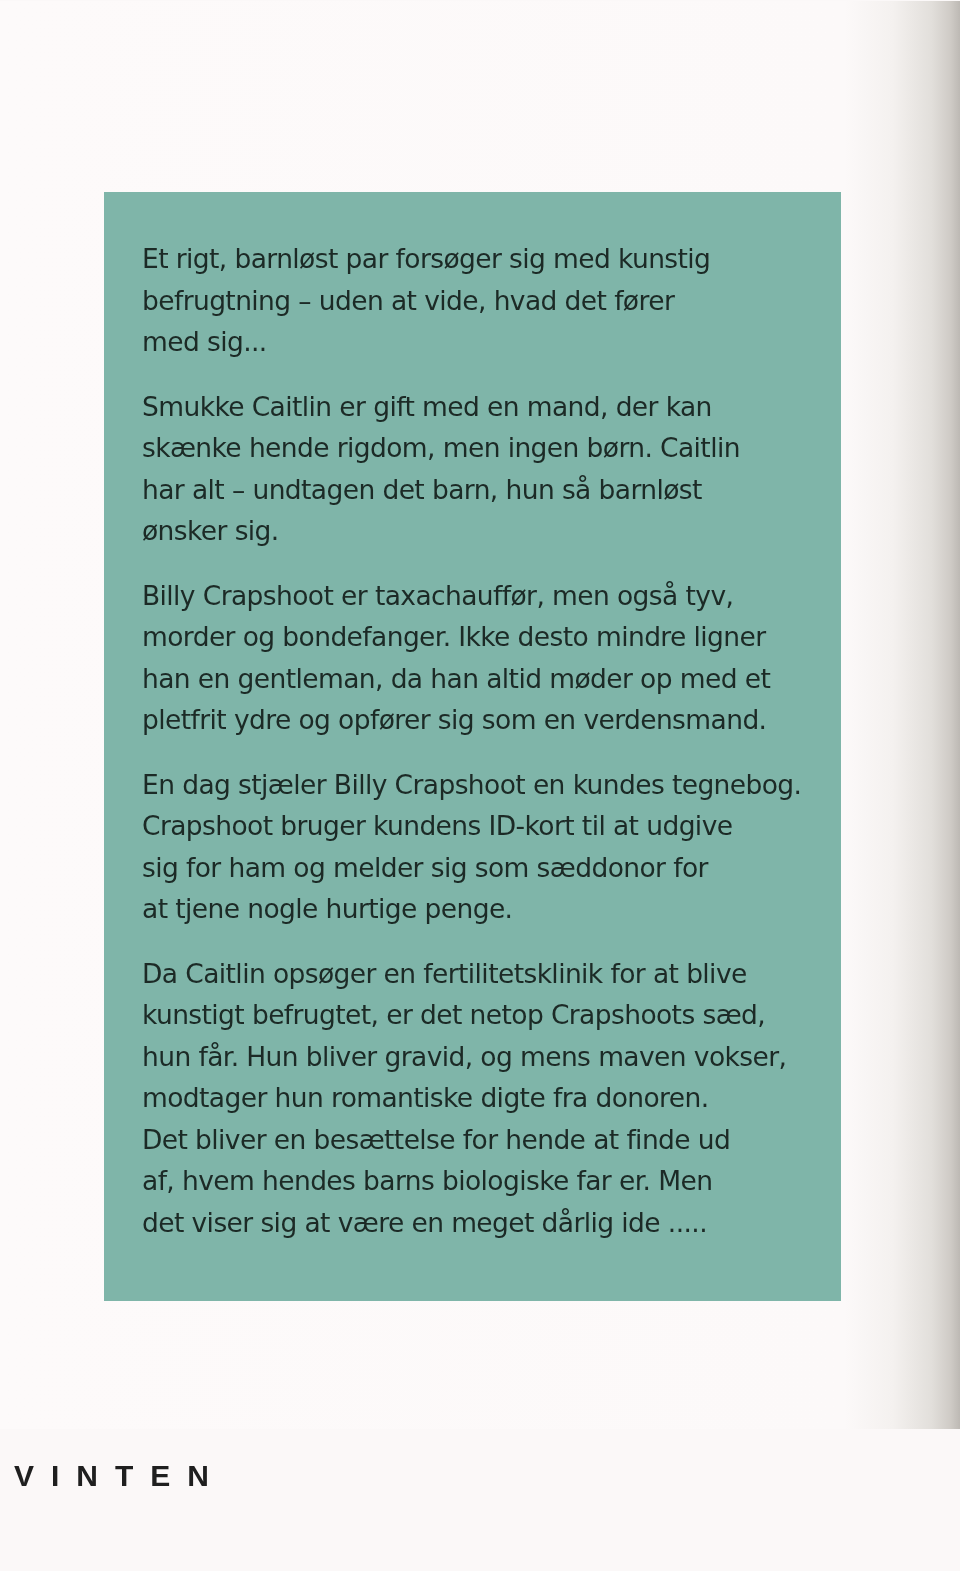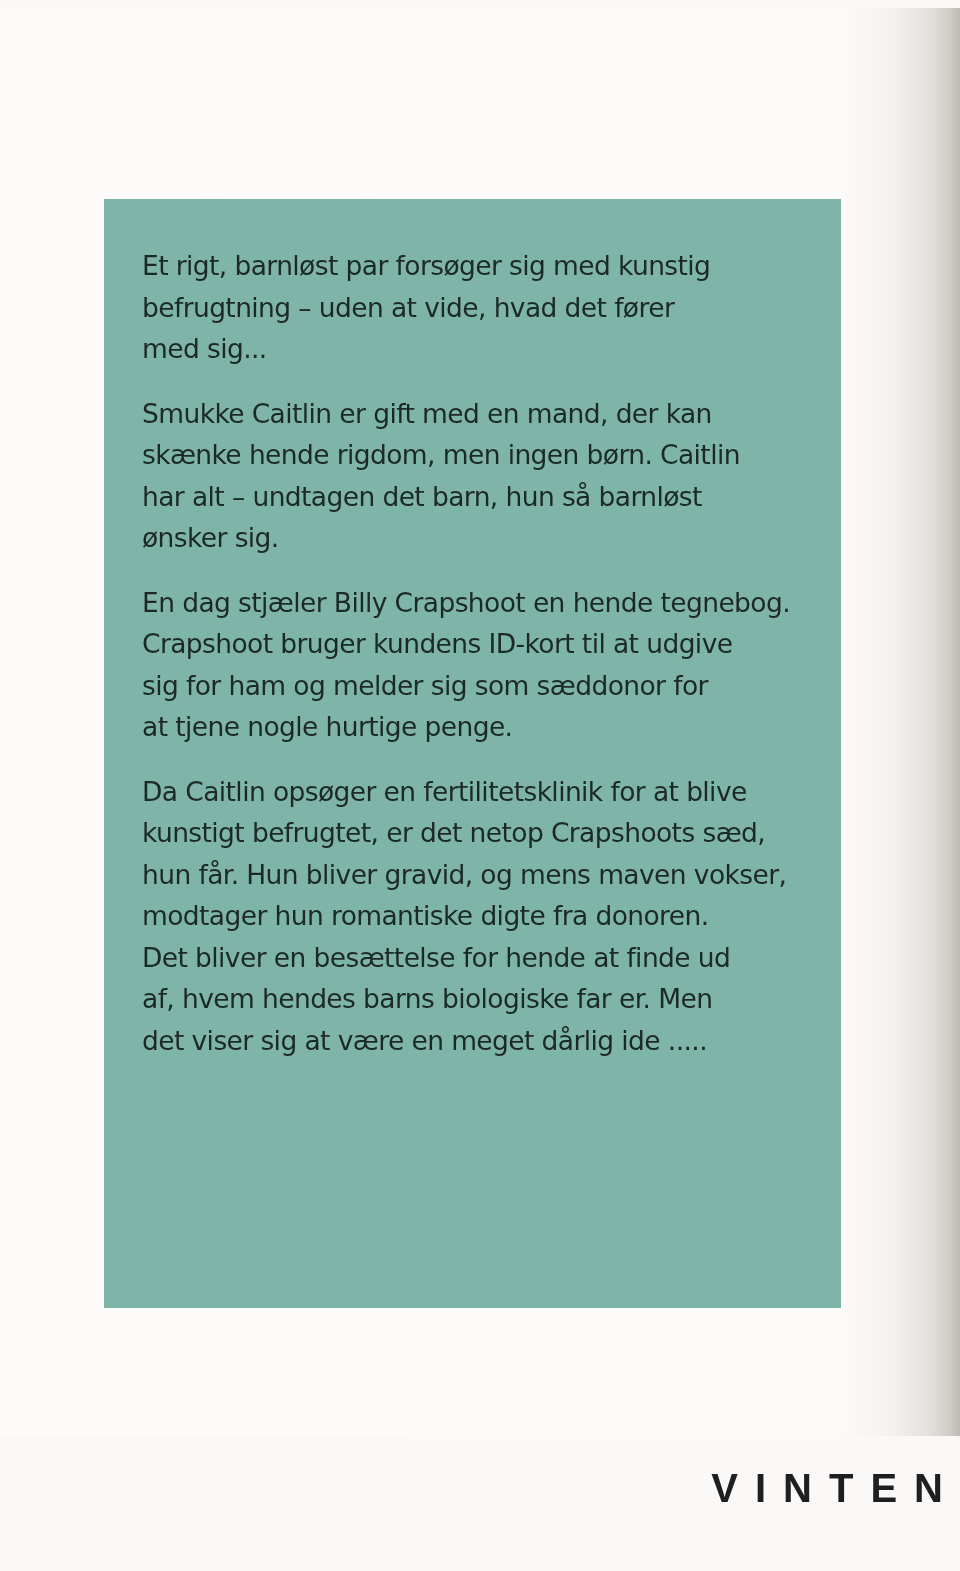--- a/index.html
+++ b/index.html
@@ -9,21 +9,21 @@
     body {
       width: 960px;
       height: 1571px;
       position: relative;
       overflow: hidden;
       background: #fbf8f8;
       font-family: "DejaVu Sans", "Liberation Sans", sans-serif;
     }
     .page {
       position: absolute;
-      left: 0; top: 8px;
+      left: 0; top: 1px;
       width: 960px; height: 1428px;
       background: linear-gradient(to right, #fdfafa 0%, #fcf9f9 88%, #f4f1ef 93%, #e2dfdb 97%, #cfcbc6 99%, #bdb9b4 100%);
       text-decoration: underline;
     }
     .blurb-box {
       position: absolute;
       left: 104px;
       top: 191px;
       width: 737px;
       height: 1109px;
@@ -38,43 +38,47 @@
       line-height: 41.5px;
       letter-spacing: -0.6px;
       word-spacing: 0px;
       white-space: pre-line;
     }
     .publisher {
       position: absolute;
       left: 0;
       width: 960px;
       top: 1458px;
-      text-align: right;
+      text-align: left;
       font-family: "Liberation Sans", sans-serif;
       font-weight: bold;
-      font-size: 40px;
+      font-size: 30px;
       letter-spacing: 17px;
       color: #1f1f1f;
-      padding-left: 8px;
+      padding-left: 14px;
       box-sizing: border-box;
     }
   </style>
 </head>
 <body>
 
 <div class="page">
   <div class="blurb-box">
     <p class="paragraph">Et rigt, barnløst par forsøger sig med kunstig
 befrugtning – uden at vide, hvad det fører
 med sig...</p>
     <p class="paragraph">Smukke Caitlin er gift med en mand, der kan
 skænke hende rigdom, men ingen børn. Caitlin
 har alt – undtagen det barn, hun så barnløst
 ønsker sig.</p>
-    <p class="paragraph">En dag stjæler Billy Crapshoot en hende tegnebog.
+    <p class="paragraph">Billy Crapshoot er taxachauffør, men også tyv,
+morder og bondefanger. Ikke desto mindre ligner
+han en gentleman, da han altid møder op med et
+pletfrit ydre og opfører sig som en verdensmand.</p>
+    <p class="paragraph">En dag stjæler Billy Crapshoot en kundes tegnebog.
 Crapshoot bruger kundens ID-kort til at udgive
 sig for ham og melder sig som sæddonor for
 at tjene nogle hurtige penge.</p>
     <p class="paragraph">Da Caitlin opsøger en fertilitetsklinik for at blive
 kunstigt befrugtet, er det netop Crapshoots sæd,
 hun får. Hun bliver gravid, og mens maven vokser,
 modtager hun romantiske digte fra donoren.
 Det bliver en besættelse for hende at finde ud
 af, hvem hendes barns biologiske far er. Men
 det viser sig at være en meget dårlig ide .....</p>

